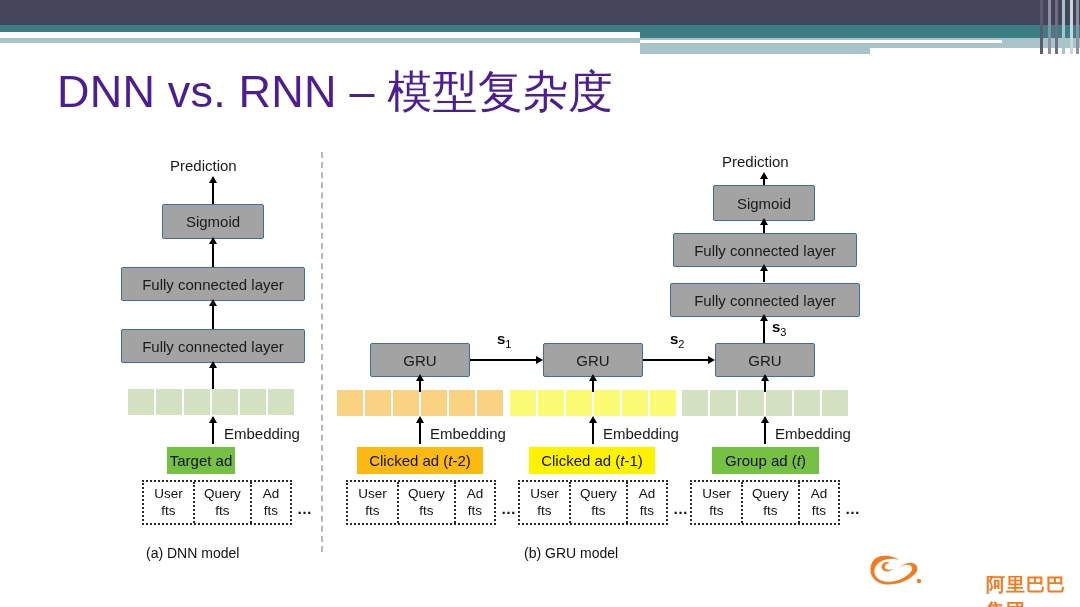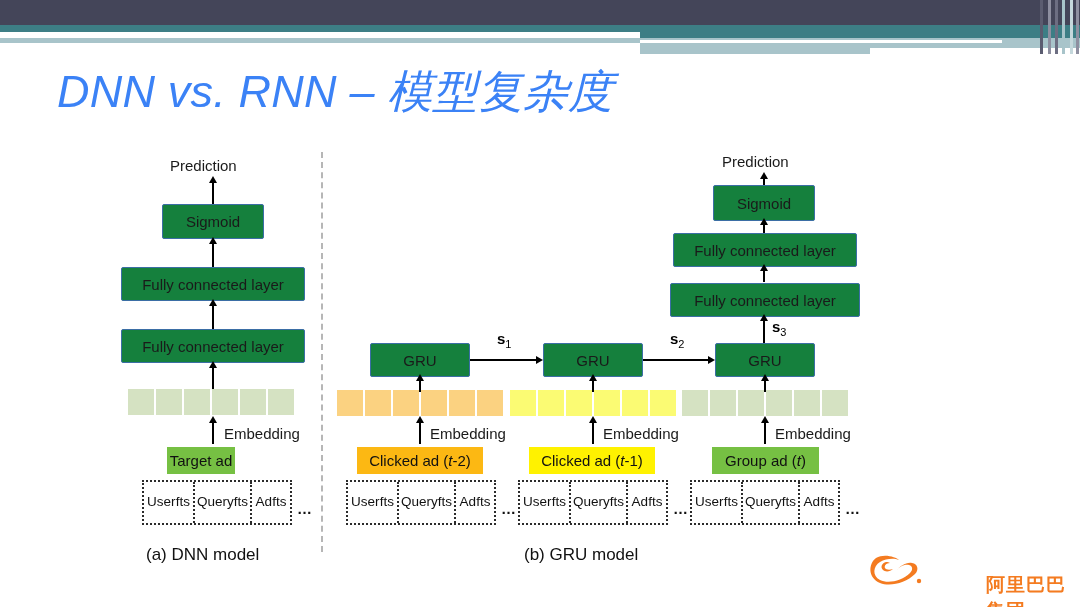--- a/index.html
+++ b/index.html
@@ -29,34 +29,34 @@
   .vbar-b{left:1048px;height:54px;background:#8e8fa0;}
   .vbar-c{left:1055px;height:54px;background:#6d6e82;}
   .vbar-d{left:1062px;height:54px;background:#a8c4ca;}
   .vbar-e{left:1070px;height:54px;background:#c5d8dc;}
   .vbar-f{left:1076px;height:54px;background:#8e8fa0;}
   .vbar-teal-r{position:absolute;left:1002px;top:25px;width:78px;height:13px;background:#3d7e85;}
 
   
   .title{
     position:absolute;left:57px;top:62px;
-    font-size:45px;color:#3b82f6;letter-spacing:0.2px;
-    font-family:"Liberation Sans", sans-serif;font-weight:400;white-space:nowrap;font-style:italic;
+    font-size:45px;color:#4c1d95;letter-spacing:0.2px;
+    font-family:"Liberation Sans", sans-serif;font-weight:400;white-space:nowrap;
   }
 
   
   .divider{
     position:absolute;left:321px;top:152px;width:0;height:400px;
     border-left:2px dashed #b6b6b6;
   }
 
   
   .nbox{
     position:absolute;box-sizing:border-box;
-    border:1.6px solid #3b6ea5;border-radius:2px;background:#15803d;
+    border:1.6px solid #3b6ea5;border-radius:2px;background:#a3a3a3;
     color:#1a1a1a;font-size:15px;
     display:flex;align-items:center;justify-content:center;
     white-space:nowrap;
   }
   .plain{
     position:absolute;color:#1a1a1a;font-size:15px;white-space:nowrap;
   }
   .arrow-up{
     position:absolute;width:2px;background:#000;
   }
@@ -93,31 +93,31 @@
   .adlabel i{font-style:italic;}
 
   
   .fts-group{position:absolute;display:flex;align-items:stretch;}
   .fts-outer{
     box-sizing:border-box;border:2px dotted #2b2b2b;
     display:flex;align-items:stretch;background:#fff;
   }
   .fts-cell{
     box-sizing:border-box;
-    display:flex;flex-direction:row;align-items:center;justify-content:center;
+    display:flex;flex-direction:column;align-items:center;justify-content:center;
     font-size:13.5px;color:#111;line-height:1.25;
   }
   .fts-cell + .fts-cell{border-left:2px dotted #2b2b2b;}
   .fts-dots{
     display:flex;align-items:flex-end;padding-bottom:8px;padding-left:5px;
     font-size:15px;color:#111;font-weight:700;letter-spacing:1px;
   }
 
   
-  .caption{position:absolute;font-size:17px;color:#111;white-space:nowrap;}
+  .caption{position:absolute;font-size:14px;color:#111;white-space:nowrap;}
 
   
   .slabel{position:absolute;font-size:15px;color:#000;font-weight:700;white-space:nowrap;}
   .slabel sub{font-weight:400;font-size:11px;}
 
   
   .logo{position:absolute;left:866px;top:540px;width:210px;height:58px;}
   .logo-svg{position:absolute;left:0;top:2px;}
   .logo-text{position:absolute;left:58px;top:3px;font-size:28px;font-weight:700;color:#f47b20;letter-spacing:-0.5px;}
   .logo-text .grp{font-weight:400;color:#f7941e;}

